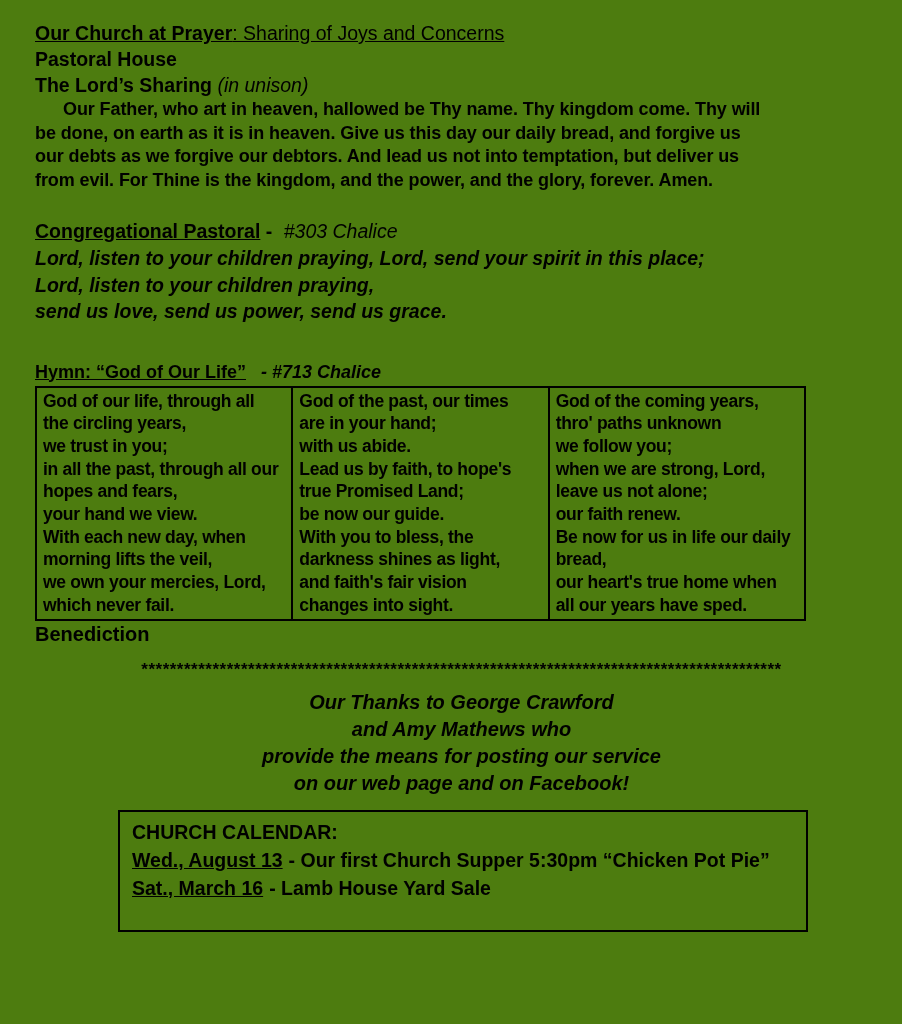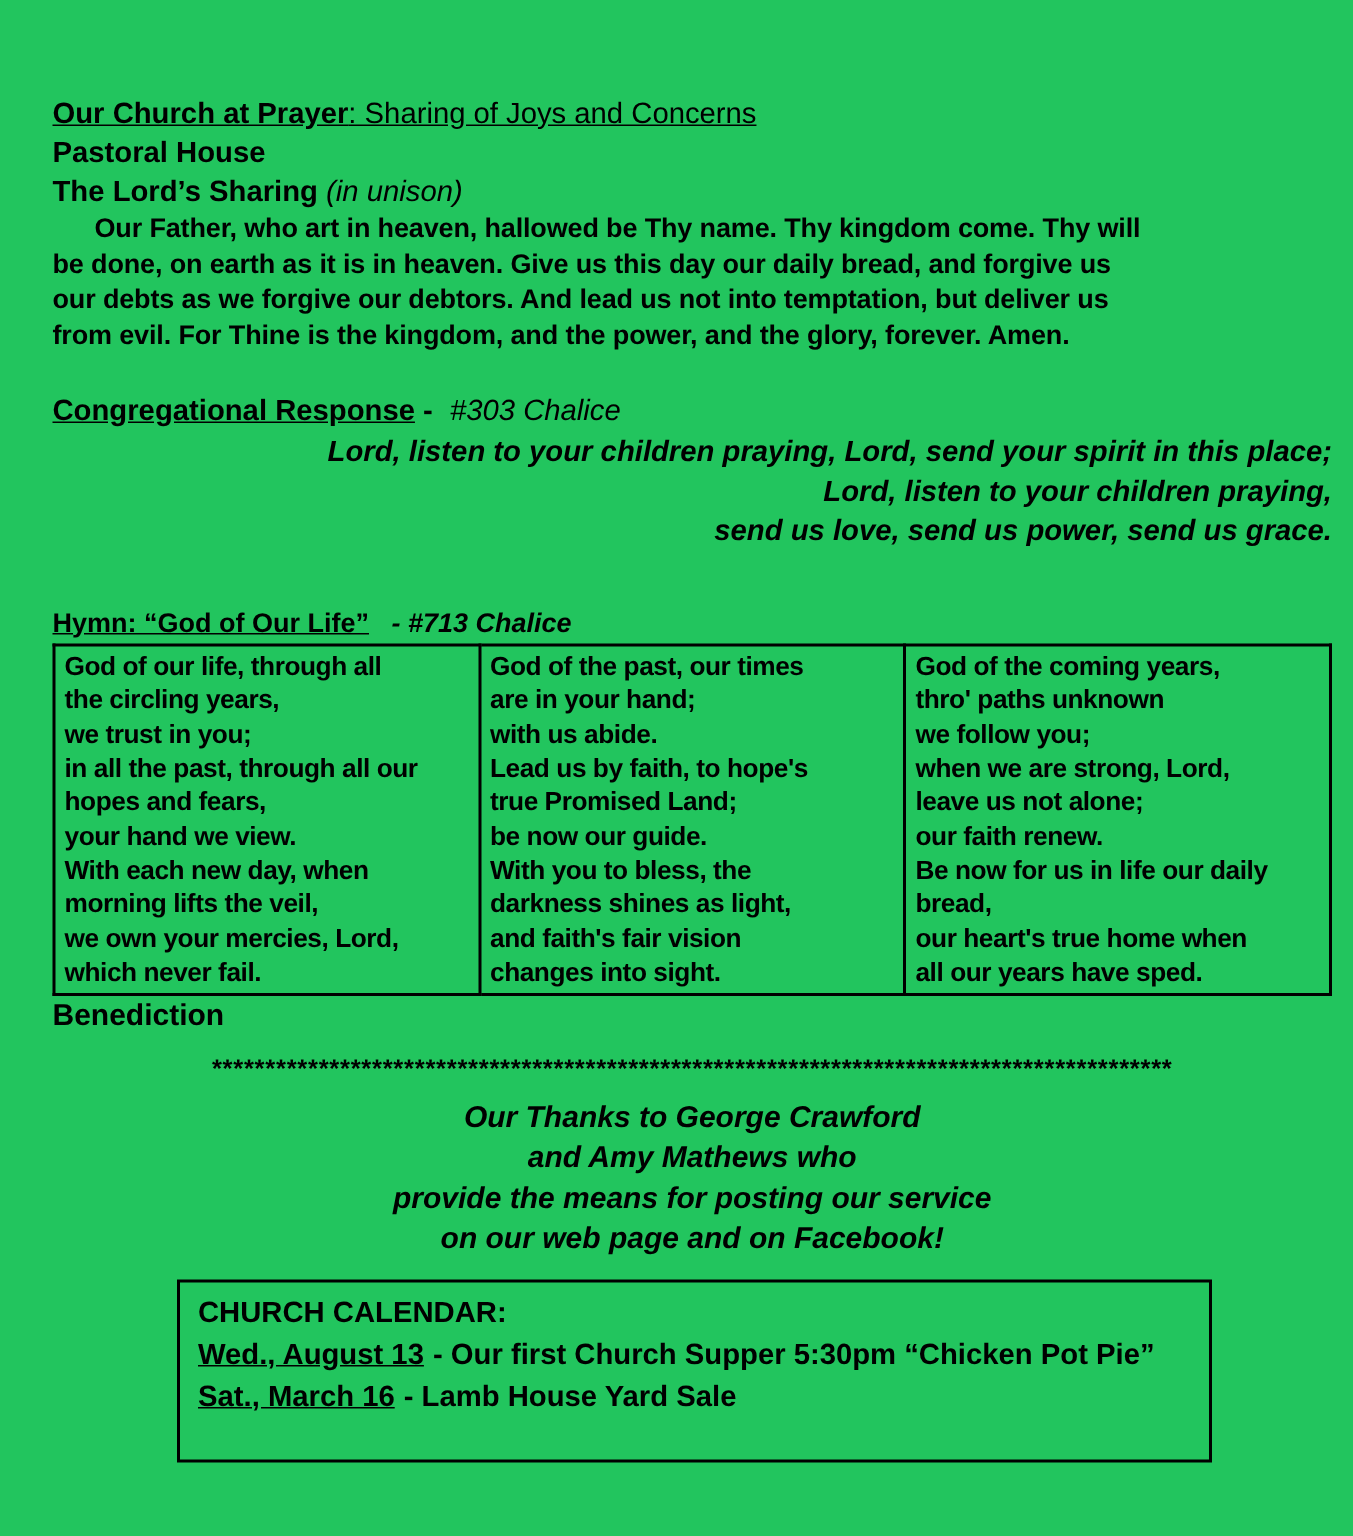--- a/index.html
+++ b/index.html
@@ -1,45 +1,45 @@
 <!DOCTYPE html>
 <html><head>
 <meta charset="utf-8">
 <style>
   html,body{margin:0;padding:0;background:#fff;}
   .page{
     position:relative;
     width:902px;
     height:1024px;
-    background:#22c55e;
+    background:#4d7c0f;
     color:#000000;
     font-family:"Liberation Sans",sans-serif;
     font-weight:700;
     box-sizing:border-box;
-    padding:63px 14px 0 35px;
+    padding:20px 14px 0 35px;
     overflow:hidden;
   }
   .u{text-decoration:underline;}
   .it{font-style:italic;}
   .reg{font-weight:400;}
   .h-line{font-size:19.5px;line-height:26px;}
   .paragraph{
     font-size:18px;line-height:23.5px;letter-spacing:-0.1px;
     white-space:pre-line;text-indent:28px;width:838px;
   }
   .resp-head{margin-top:26px;font-size:19.5px;line-height:26px;}
   .resp-ref{margin-left:6px;}
   .resp-lines{
-    margin-top:1px;text-align:right;font-style:italic;
+    margin-top:1px;text-align:left;font-style:italic;
     font-size:19.5px;line-height:26.5px;white-space:pre-line;
   }
   .hymn-head{margin-top:36px;font-size:18px;line-height:22px;}
   .hymn-ref{margin-left:10px;}
   table.hymn{
-    margin-top:3px;border-collapse:collapse;width:853px;table-layout:fixed;
+    margin-top:3px;border-collapse:collapse;width:771px;table-layout:fixed;
   }
   table.hymn td{
     border:2px solid #000;vertical-align:top;
     padding:2px 6px;font-size:17.5px;line-height:22.7px;
     letter-spacing:-0.3px;white-space:pre-line;font-weight:700;
   }
   .benediction{font-size:20px;line-height:26px;}
   .stars{
     margin-top:13px;text-align:center;font-size:17px;
     letter-spacing:0.5px;line-height:20px;font-weight:700;
@@ -71,21 +71,21 @@
     <span>The Lord’s Sharing</span>
     <span class="it reg">(in unison)</span>
   </div>
 
   <div class="paragraph">Our Father, who art in heaven, hallowed be Thy name. Thy kingdom come. Thy will
 be done, on earth as it is in heaven. Give us this day our daily bread, and forgive us
 our debts as we forgive our debtors. And lead us not into temptation, but deliver us
 from evil. For Thine is the kingdom, and the power, and the glory, forever. Amen.</div>
 
   <div class="resp-head">
-    <span class="u">Congregational Response</span>
+    <span class="u">Congregational Pastoral</span>
     <span>-</span>
     <span class="it reg resp-ref">#303 Chalice</span>
   </div>
 
   <div class="resp-lines">Lord, listen to your children praying, Lord, send your spirit in this place;
 Lord, listen to your children praying,
 send us love, send us power, send us grace.</div>
 
   <div class="hymn-head">
     <span class="u">Hymn:  “God of Our Life”</span>

